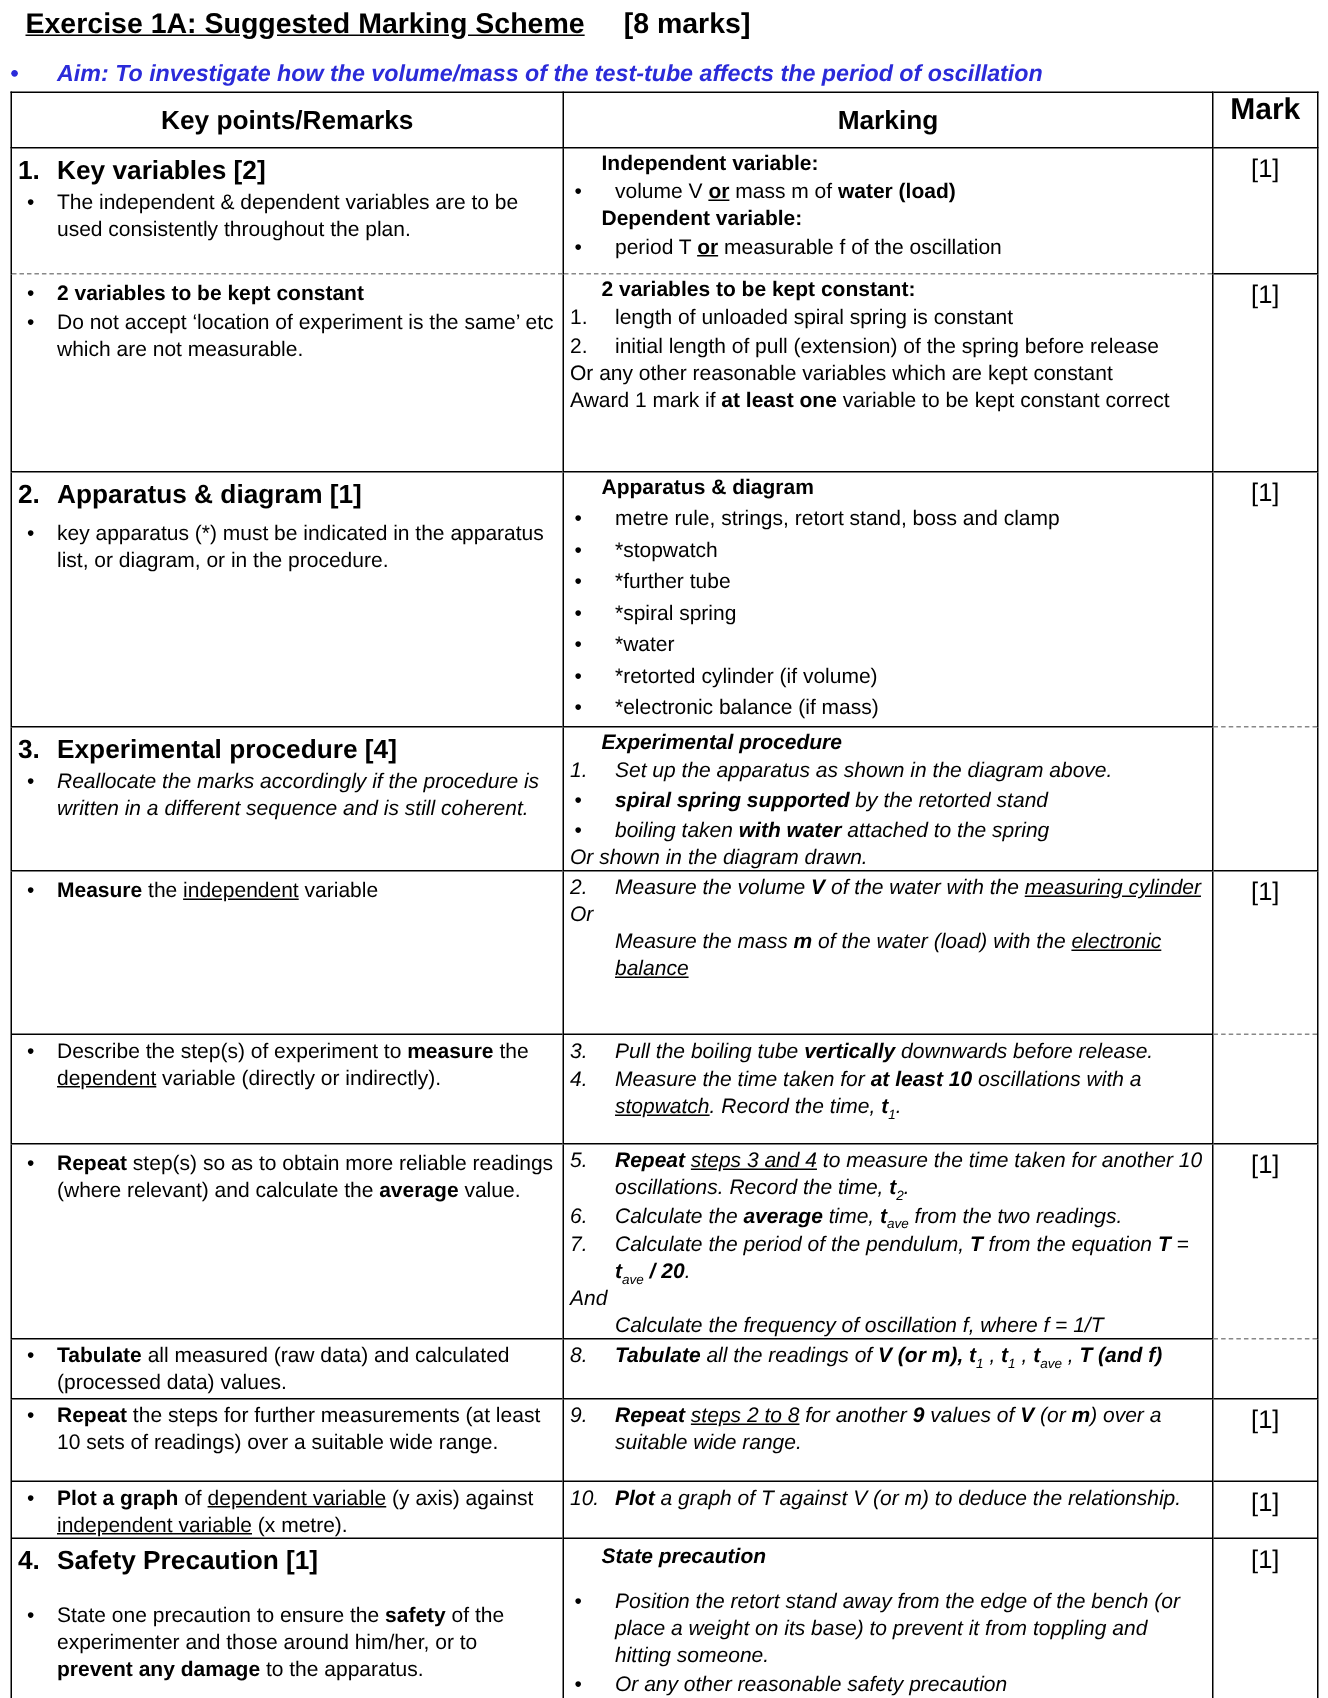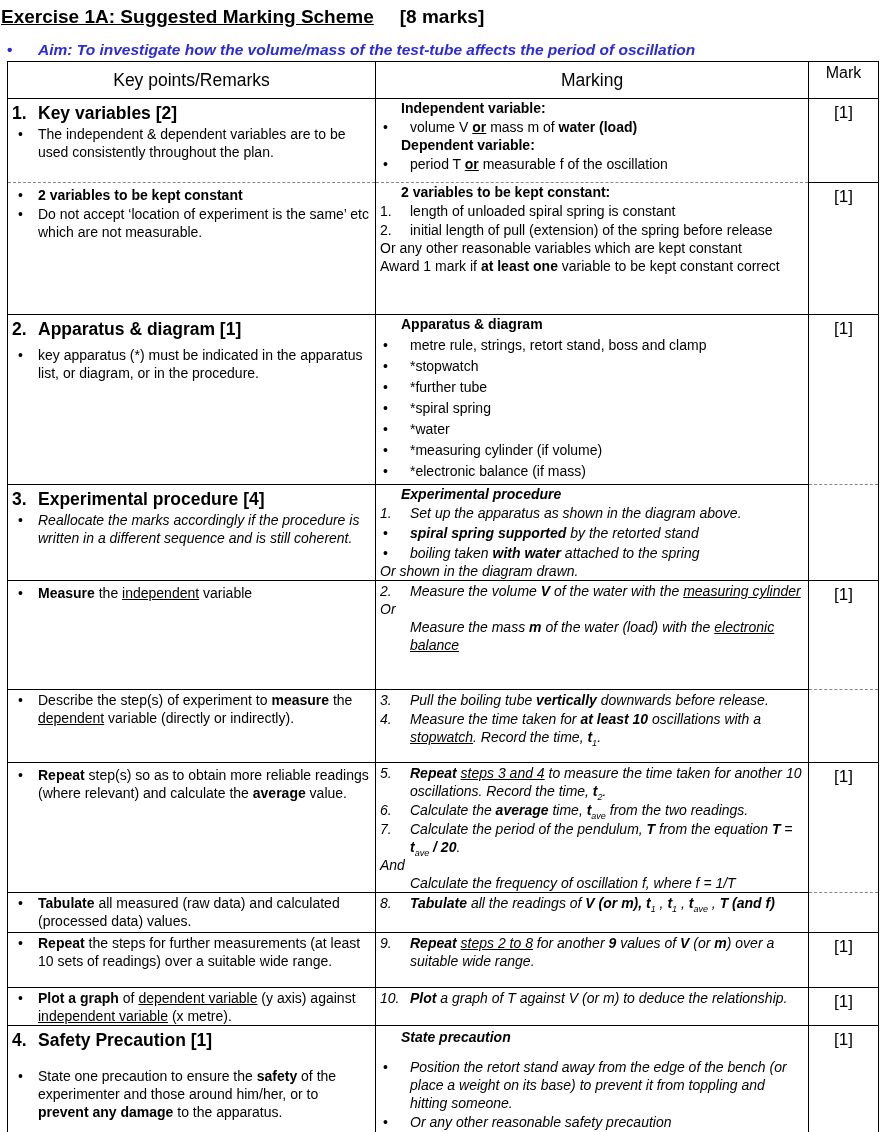--- a/index.html
+++ b/index.html
@@ -1,25 +1,25 @@
 <!DOCTYPE html>
 <html><head>
 <meta charset="utf-8">
 <style>
   html, body { margin:0; padding:0; background:#fff; }
   body { width:885px; height:1132px; position:relative; font-family:"Liberation Sans", sans-serif; color:#000; font-size:14px; line-height:18px; overflow:hidden; }
-  .title { position:absolute; left:1px; top:5px; font-size:19px; font-weight:bold; line-height:24px; }
+  .title { position:absolute; left:17px; top:5px; font-size:19px; font-weight:bold; line-height:24px; }
   .title .t1 { text-decoration:underline; }
   .title .t2 { margin-left:26px; }
   .aim { position:absolute; left:7px; top:40px; font-size:15.5px; font-weight:bold; font-style:italic; color:#2b2bd9; line-height:20px; }
   .aim .bullet { display:inline-block; width:31px; font-style:normal; }
   table { position:absolute; left:7px; top:61px; border-collapse:collapse; table-layout:fixed; width:871px; }
   td, th { border-left:1.5px solid #000; border-right:1.5px solid #000; vertical-align:top; padding:0 4px; }
-  th { font-weight:normal; font-size:17.5px; text-align:center; border-top:1.5px solid #000; border-bottom:1.5px solid #000; height:34px; vertical-align:middle; padding:0; }
-  th.mark { vertical-align:top; padding-top:2px; font-size:16px; }
+  th { font-weight:bold; font-size:17.5px; text-align:center; border-top:1.5px solid #000; border-bottom:1.5px solid #000; height:34px; vertical-align:middle; padding:0; }
+  th.mark { vertical-align:top; padding-top:2px; font-size:20px; }
   col.c1 { width:368px; } col.c2 { width:433px; } col.c3 { width:70px; }
   tr.solid td { border-top:1.5px solid #000; }
   tr.dash td.c1, tr.dash td.c2 { border-top:1px dashed #888; }
   tr.solid-left td.c1, tr.solid-left td.c2 { border-top:1.5px solid #000; }
   tr.last td { border-bottom:1.5px solid #000; }
   .sec { font-size:17.5px; font-weight:bold; line-height:22px; margin-top:3px; display:flex; }
   .sec .num { width:26px; }
   .li { display:flex; margin-top:1px; }
   .li .b { width:26px; flex:none; padding-left:6px; box-sizing:border-box; }
   .li .n { width:26px; flex:none; padding-left:0; }
@@ -134,21 +134,21 @@
       <div class="li" style="margin-top:3px">
             <span class="b">•</span>
             <span class="tx">*spiral spring</span>
           </div>
       <div class="li" style="margin-top:3px">
             <span class="b">•</span>
             <span class="tx">*water</span>
           </div>
       <div class="li" style="margin-top:3px">
             <span class="b">•</span>
-            <span class="tx">*measuring cylinder (if volume)</span>
+            <span class="tx">*retorted cylinder (if volume)</span>
           </div>
       <div class="li" style="margin-top:3px">
             <span class="b">•</span>
             <span class="tx">*electronic balance (if mass)</span>
           </div>
     </td>
     <td class="c3 mk">[1]</td>
   </tr>
 
   <tr class="solid-left" style="height:93px">

